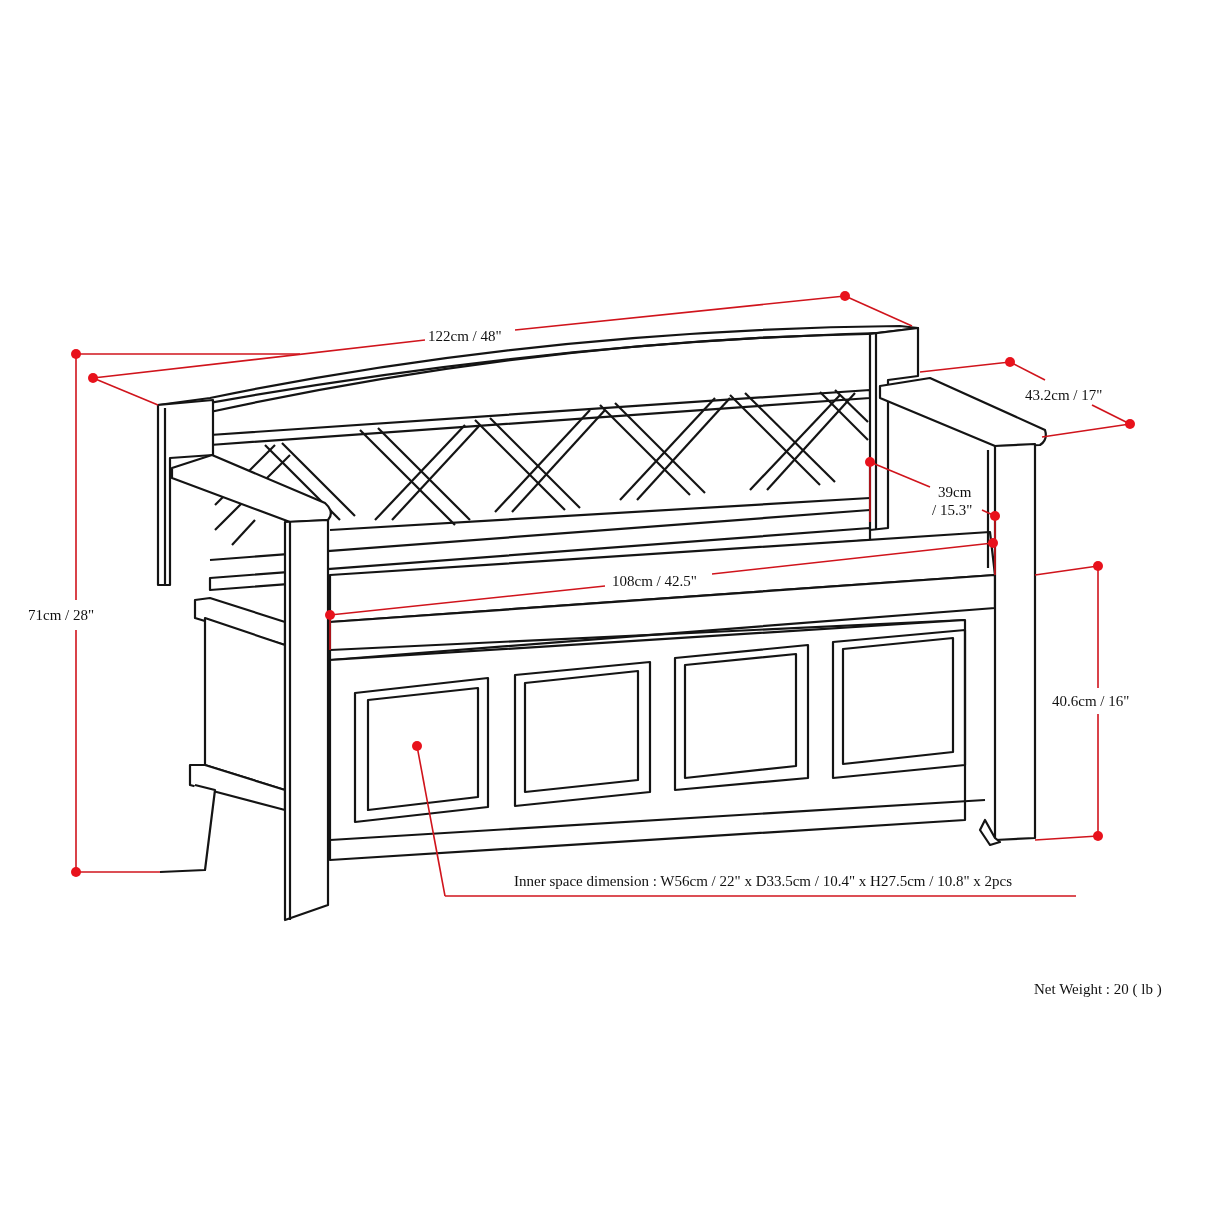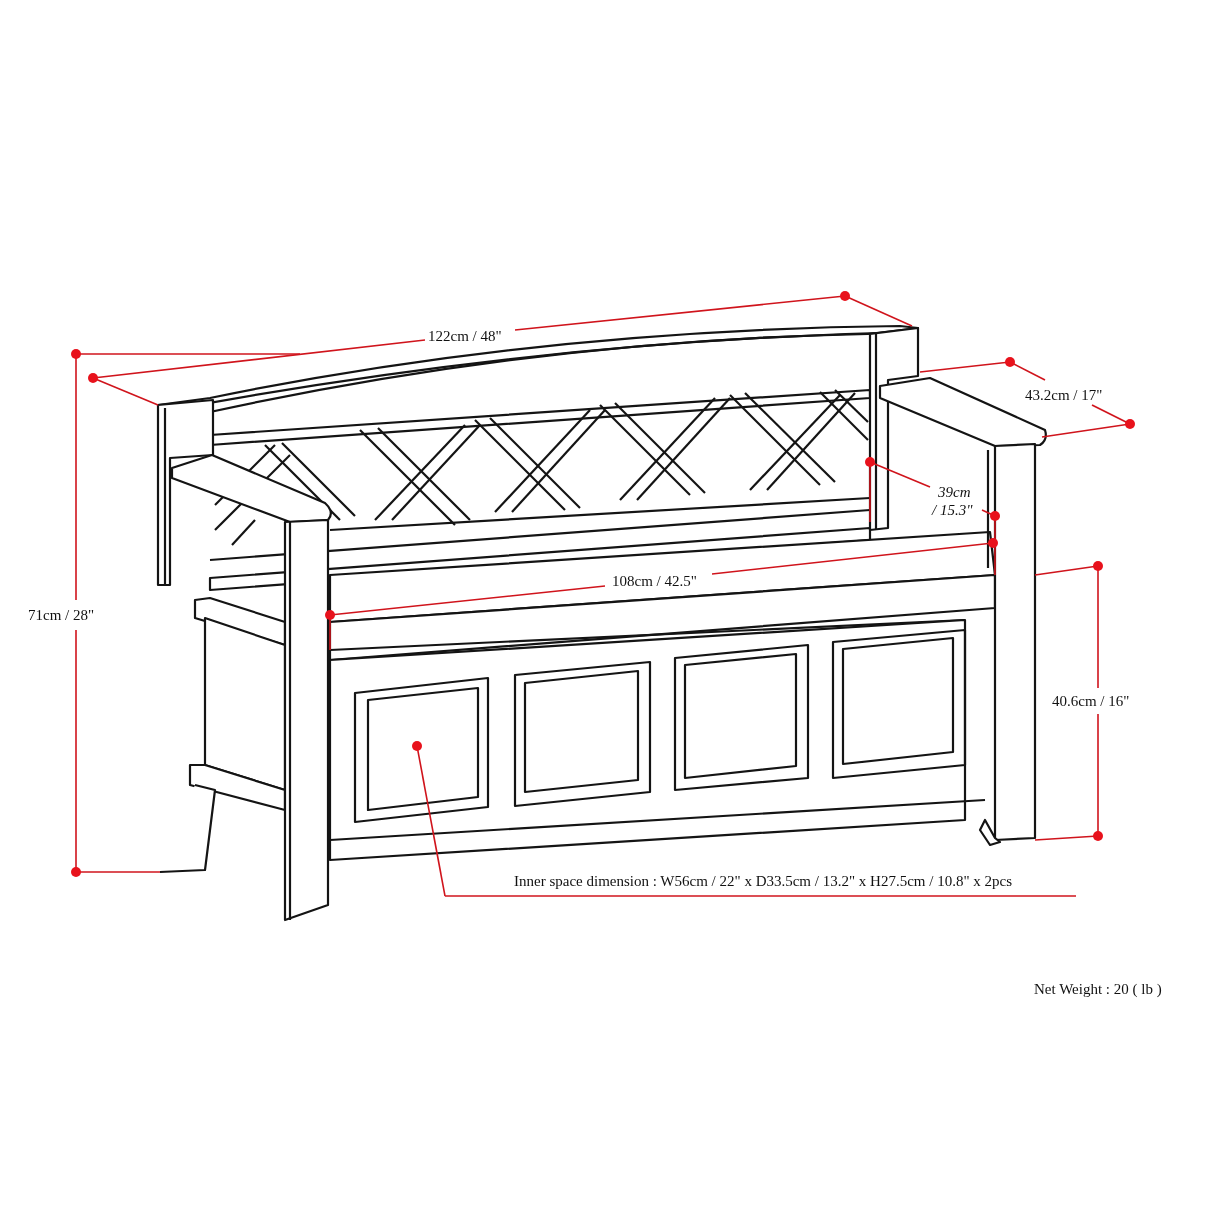--- a/index.html
+++ b/index.html
@@ -1,20 +1,20 @@
 <!DOCTYPE html>
 <html><head>
 <meta charset="utf-8">
 <style>
   html, body { margin:0; padding:0; background:#ffffff; }
   body { width:1214px; height:1214px; position:relative; overflow:hidden; font-family:"Liberation Serif","DejaVu Serif",serif; }
   #stage { position:absolute; left:0; top:0; width:1214px; height:1214px; }
   svg { position:absolute; left:0; top:0; }
   .lbl { position:absolute; font-family:"Liberation Serif","DejaVu Serif",serif; font-size:15px; color:#111; white-space:nowrap; background:#fff; line-height:18px; }
-  .lbl.nobg { background:transparent;font-style:italic; }
+  .lbl.nobg { background:transparent; }
   .dim-line { stroke:#d0141c; stroke-width:1.6; fill:none; }
   .dim-dot { fill:#e8121c; }
   .ink { stroke:#141414; stroke-width:2.2; fill:#fff; stroke-linejoin:round; }
   .ink-n { stroke:#141414; stroke-width:2.2; fill:none; stroke-linejoin:round; }
 </style>
 </head>
 <body>
 
 <div id="stage">
 
@@ -177,15 +177,15 @@
     </g>
   </svg>
 
   <div class="lbl" style="left:428px; top:327px;">122cm / 48"</div>
   <div class="lbl" style="left:1025px; top:386px;">43.2cm / 17"</div>
   <div class="lbl nobg" style="left:938px; top:483px;">39cm</div>
   <div class="lbl nobg" style="left:932px; top:501px;">/ 15.3"</div>
   <div class="lbl" style="left:612px; top:572px;">108cm / 42.5"</div>
   <div class="lbl" style="left:28px; top:606px;">71cm / 28"</div>
   <div class="lbl" style="left:1052px; top:692px;">40.6cm / 16"</div>
-  <div class="lbl" style="left:514px; top:872px;">Inner space dimension : W56cm / 22" x D33.5cm / 13.2" x H27.5cm / 10.8" x 2pcs</div>
+  <div class="lbl" style="left:514px; top:872px;">Inner space dimension : W56cm / 22" x D33.5cm / 10.4" x H27.5cm / 10.8" x 2pcs</div>
   <div class="lbl" style="left:1034px; top:980px;">Net Weight : 20 ( lb )</div>
 </div>
 
 </body></html>

